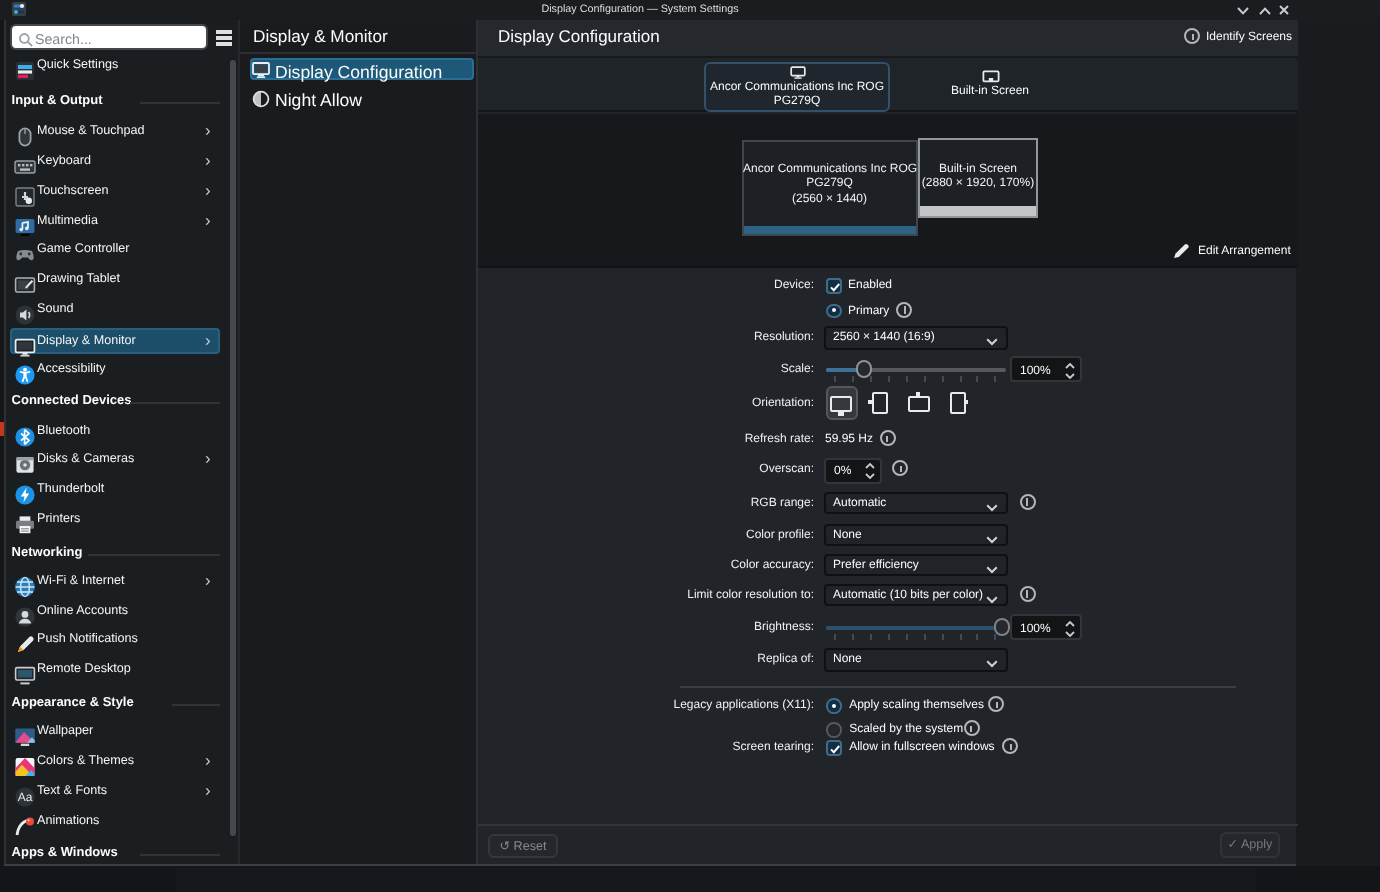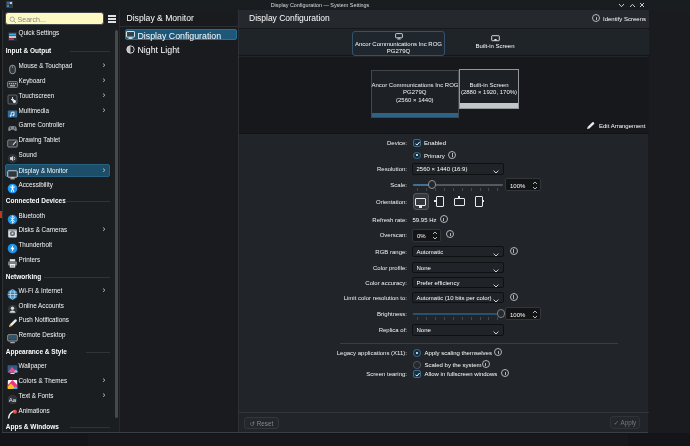--- a/index.html
+++ b/index.html
@@ -10,21 +10,21 @@
 #desk-right { left:648px; top:0; width:42px; height:446px; background:#1a1b1e; }
 #desk-bottom { left:0; top:433px; width:690px; height:13px; background:#141518; }
 #desk-bottom2 { left:88px; top:434px; width:540px; height:12px; background:#17181b; }
 
 #win { left:1.5px; top:0; width:646.5px; height:433px; border-left:1px solid #2e3134; background:#1b1e20; border-bottom:1px solid #33373a; }
 
 #titlebar { left:0; top:0; width:690px; height:10px; background:#1a1d20; }
 #title-text { left:220px; top:0px; width:200px; height:10px; font-size:5.4px; line-height:10px; color:#dcdee0; text-align:center; }
 
 #sidebar { left:2.5px; top:10px; width:116.5px; height:423px; background:#1b1e20; }
-#searchbox { left:2.5px; top:2px; width:98.5px; height:12.8px; background:#fef9c3; border:1px solid #44484c; border-radius:3px; }
+#searchbox { left:2.5px; top:2px; width:98.5px; height:12.8px; background:#ffffff; border:1px solid #44484c; border-radius:3px; }
 #searchtxt { left:11.5px; top:0.5px; font-size:7.1px; line-height:12px; color:#7f868c; }
 .srow { left:0; width:116.5px; height:14px; }
 .srow .txt { position:absolute; left:16px; top:0; font-size:6.3px; line-height:14px; color:#f4f5f5; white-space:nowrap; }
 .srow .chev { position:absolute; left:100px; top:0; font-size:8.5px; line-height:13.5px; color:#cdd0d3; }
 .srow .ic { position:absolute; left:4.5px; top:2px; width:10px; height:10px; }
 .shead { left:0; width:113px; height:12px; }
 .shead .txt { position:absolute; left:3.3px; top:0; font-size:6.5px; font-weight:bold; line-height:12px; color:#fcfcfc; white-space:nowrap; }
 .shead .line { position:absolute; top:6px; height:1px; background:#303437; right:5.5px; }
 #sel-display { left:2.8px; width:105px; height:12.5px; background:#1d4e69; border:1px solid #27617f; border-radius:2px; }
 #side-scroll { left:112.5px; top:20px; width:3px; height:388px; background:#45494d; border-radius:1.5px; }
@@ -326,21 +326,21 @@
       <rect x="0.5" y="0.5" width="8" height="5.6" rx="0.6" fill="none" stroke="#ecf0f1" stroke-width="0.9"></rect>
       <rect x="1.4" y="1.4" width="6.2" height="3.8" fill="#3b4045"></rect>
       <rect x="3" y="6.4" width="3" height="0.8" fill="#ecf0f1"></rect>
       <rect x="2.4" y="7.2" width="4.2" height="0.8" fill="#ecf0f1"></rect>
     </svg>
   <div class="abs c2txt" style="left:17.5px; top:20.5px;">Display Configuration</div>
   <svg class="abs" style="left:6px; top:35px;" width="9" height="9" viewBox="0 0 9 9">
       <circle cx="4.5" cy="4.5" r="3.7" fill="none" stroke="#dcdfe1" stroke-width="0.9"></circle>
       <path d="M4.5 0.8 A3.7 3.7 0 0 0 4.5 8.2 Z" fill="#dcdfe1" opacity="0.85"></path>
     </svg>
-  <div class="abs c2txt" style="left:17.5px; top:35px;">Night Light</div>
+  <div class="abs c2txt" style="left:17.5px; top:35px;">Night Allow</div>
 </div>
 <div class="abs" id="main">
   <div class="abs" id="mainhead">
     <div class="abs" id="mh-title">Display Configuration</div>
     <div class="info" style="left:353.00px; top:4.00px;"></div>
     <div class="abs" style="left:364px; top:3.5px; font-size:6px; line-height:10px; color:#fcfcfc; white-space:nowrap;">Identify Screens</div>
   </div>
   <div class="abs" id="tabstrip">
     <div class="abs" id="tab1">
       <svg style="display:block; margin:1.5px auto 0;" width="8" height="6.5" viewBox="0 0 8 6.5">

